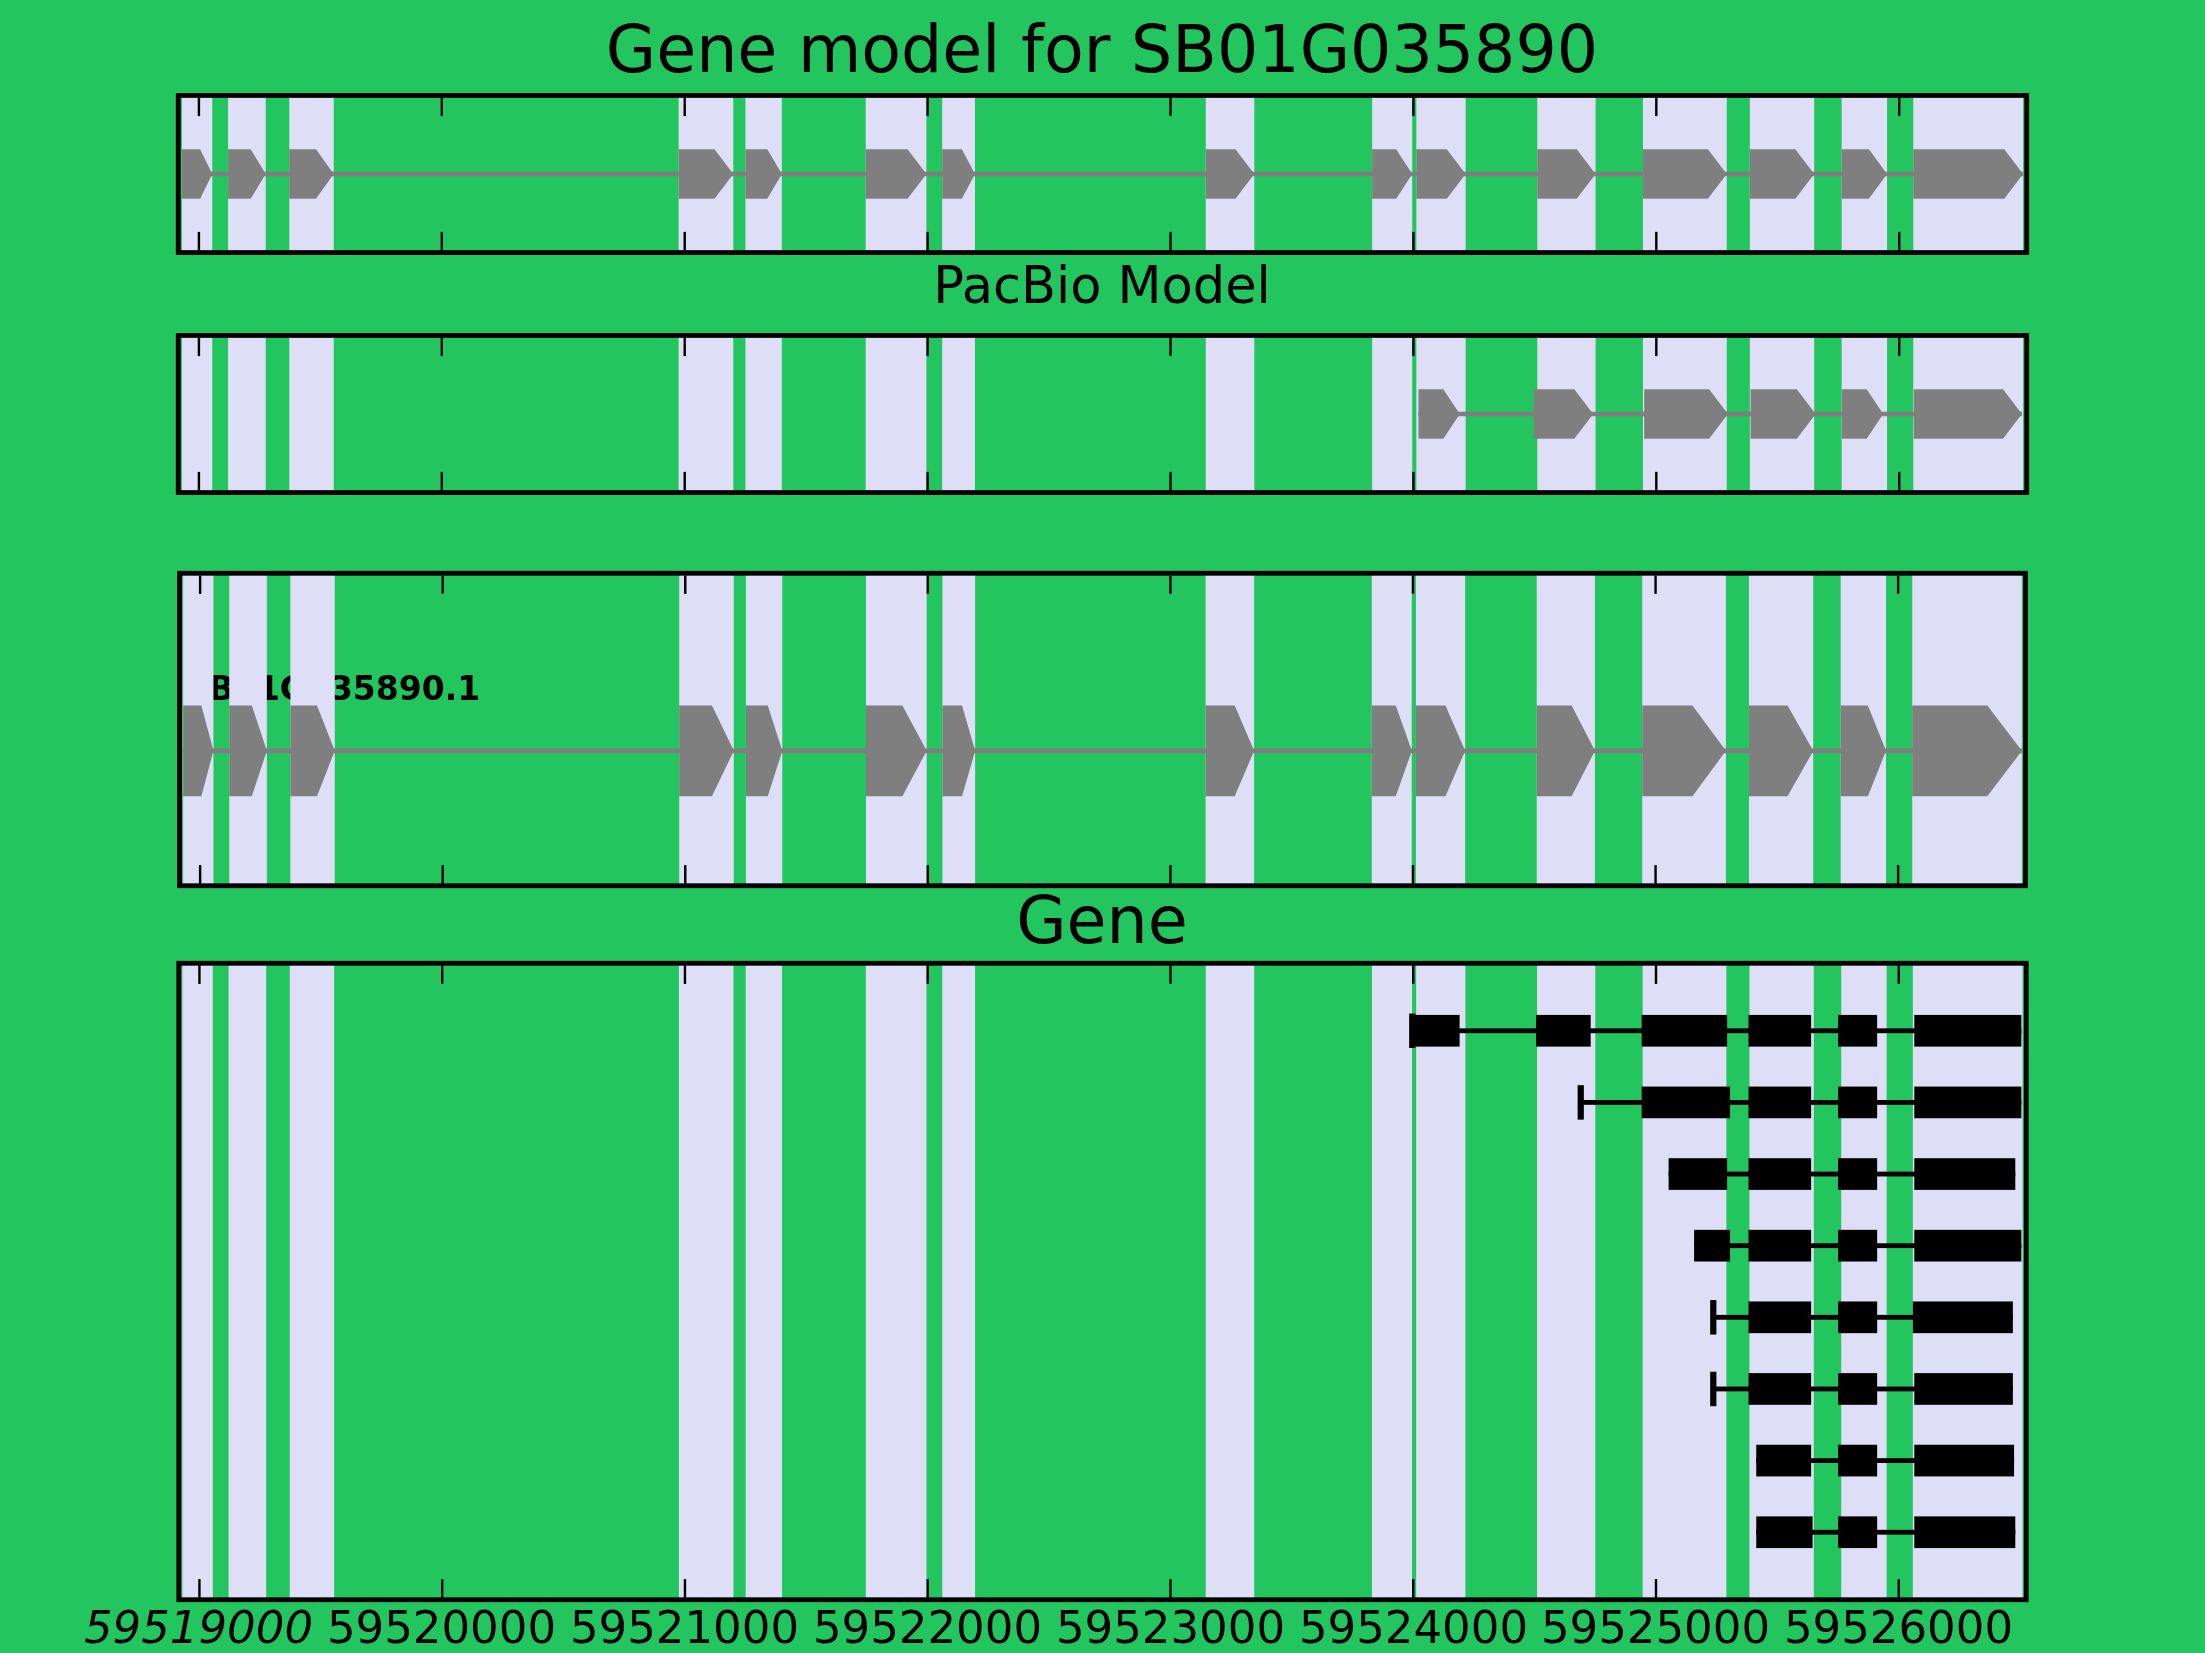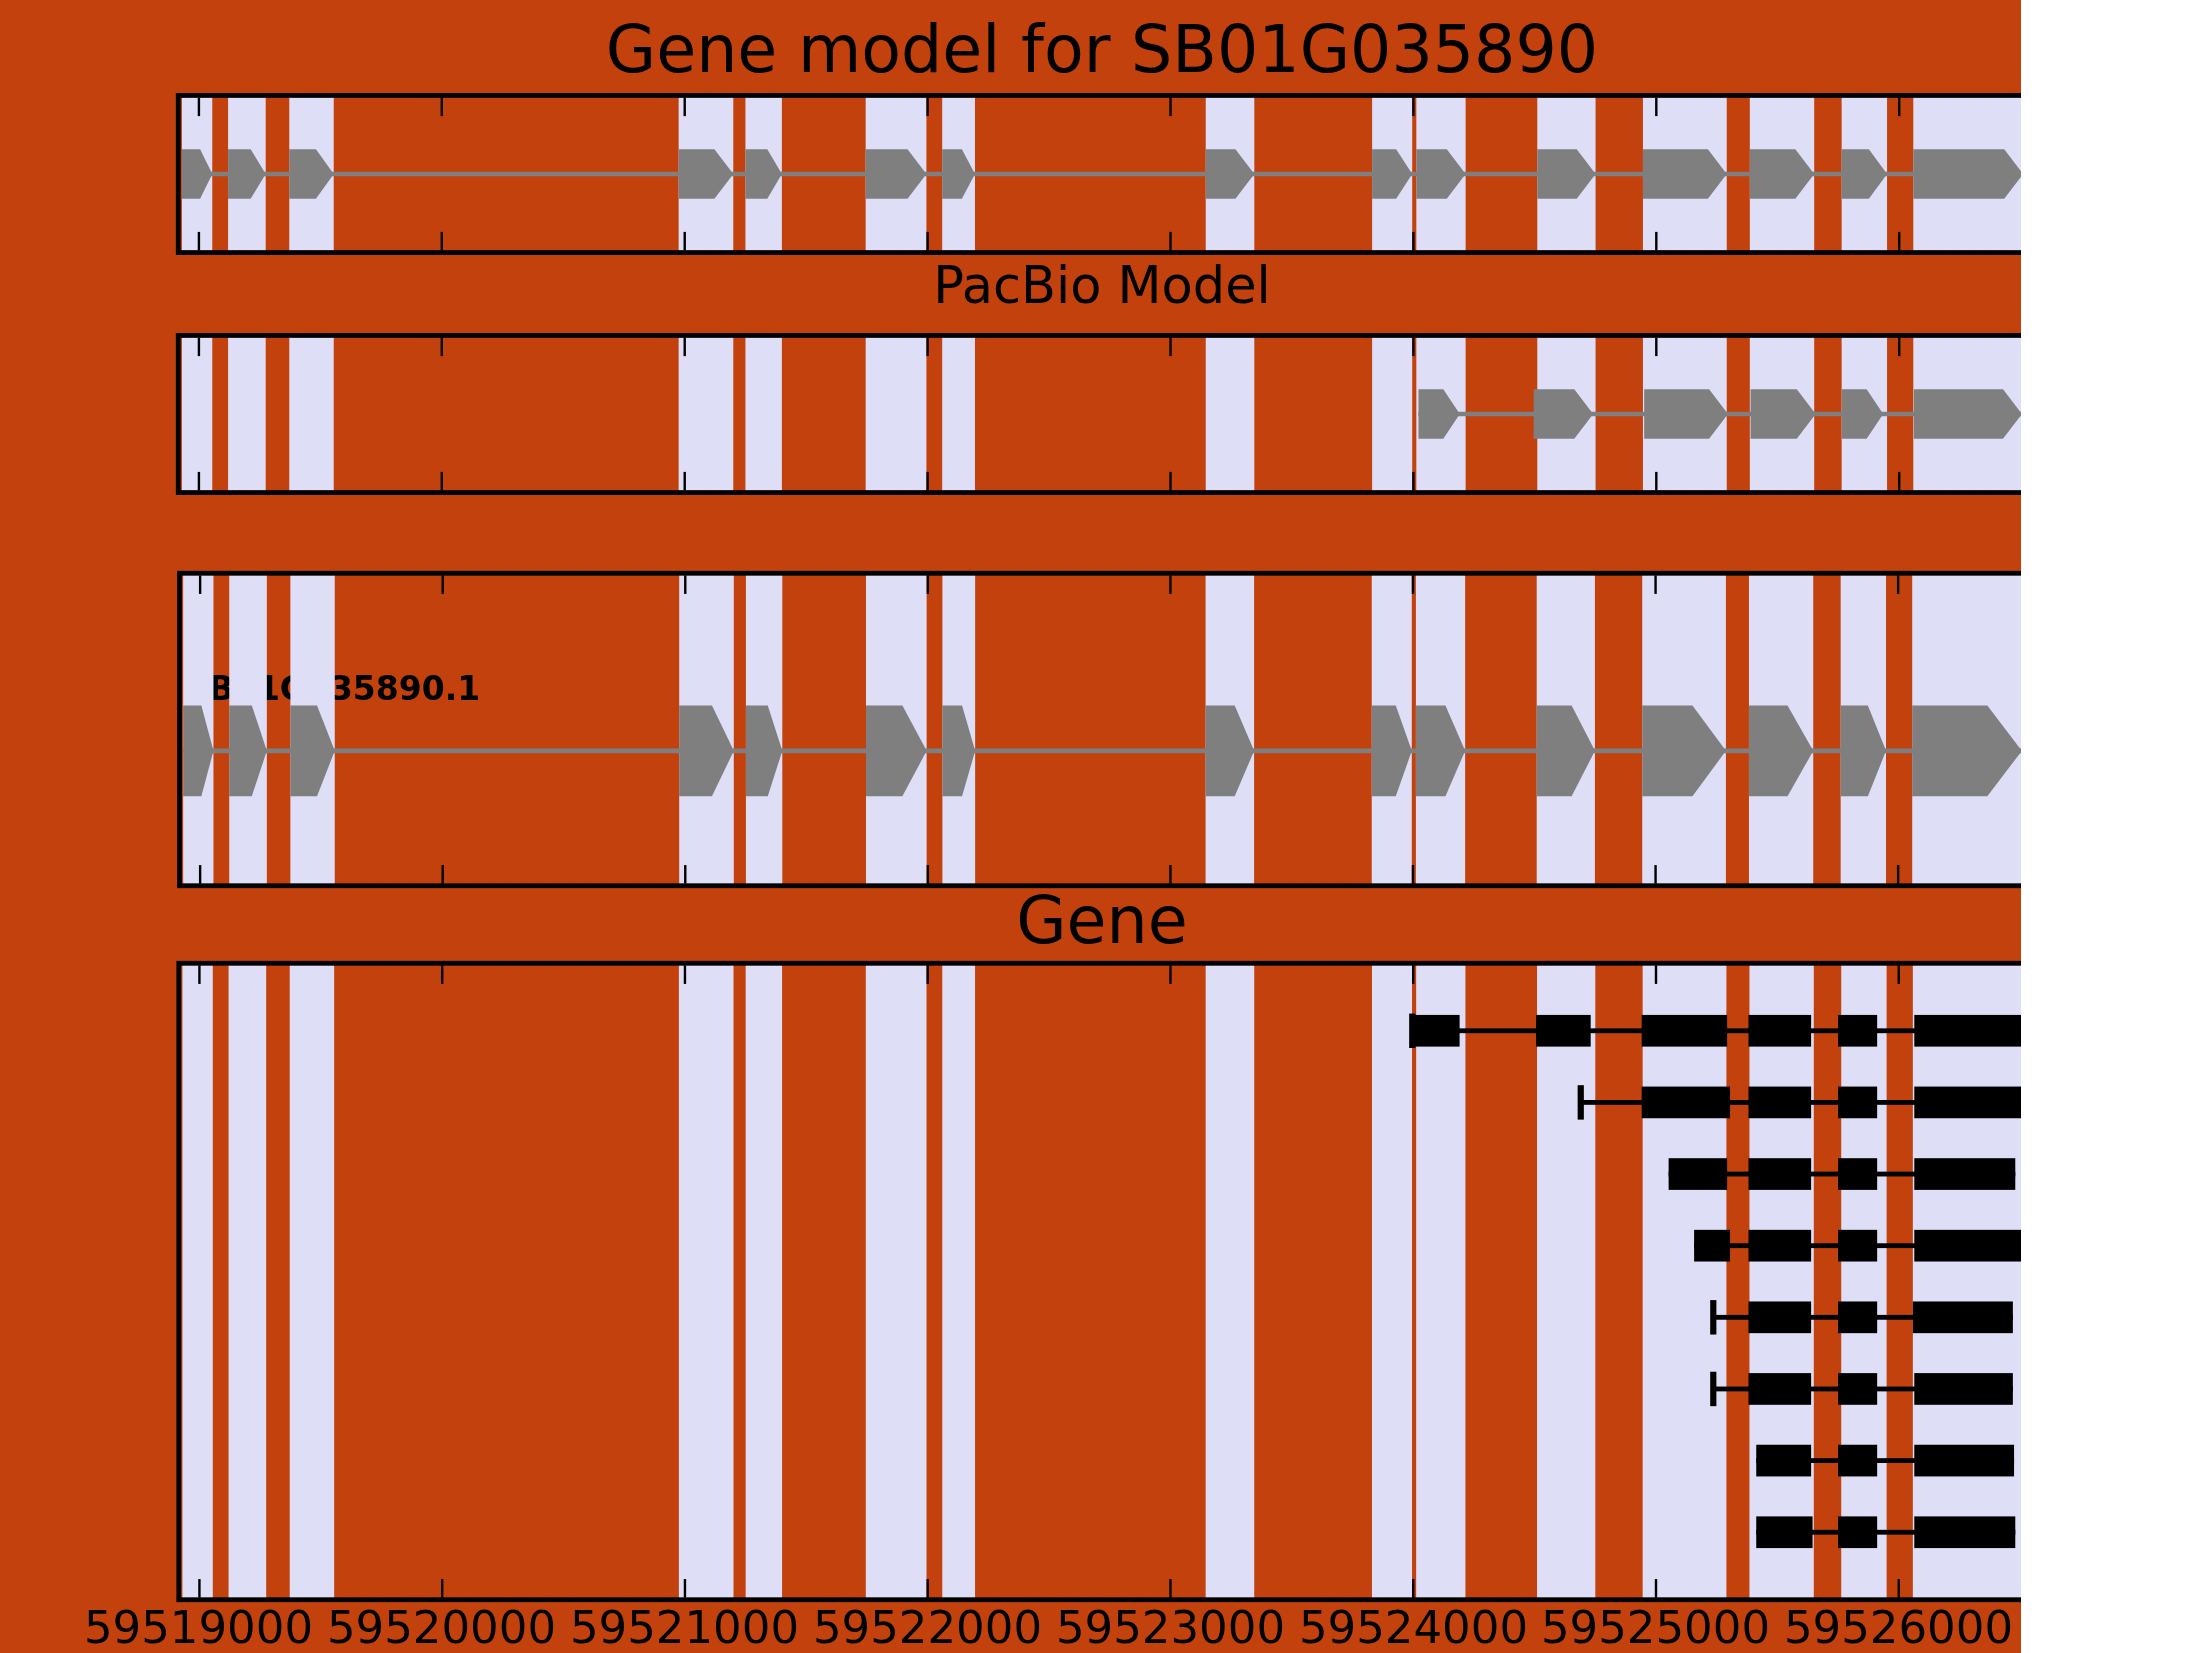--- a/index.html
+++ b/index.html
@@ -2,22 +2,22 @@
 <html style="font-size:11px"><head>
 <meta charset="utf-8">
 <style>
   html, body {
     margin: 0; padding: 0;
     background: #ffffff;
     font-family: "DejaVu Sans", sans-serif;
   }
   #figure {
     position: relative;
-    width: 2021px; height: 1654px;
-    background: #c2410c;
+    width: 2205px; height: 1654px;
+    background: #22c55e;
     overflow: hidden;
   }
   .panel-title {
     position: absolute;
     display: flex; align-items: center; justify-content: center;
     color: #000000;
     white-space: nowrap;
     line-height: 1;
   }
   #isoform-label {
@@ -258,21 +258,21 @@
         <rect x="2666.865965834428" y="2097" width="56.741392904073564" height="46" fill="#000000"></rect>
         <rect x="2777.529303547963" y="2097" width="144.84914586070954" height="46" fill="#000000"></rect>
         <rect x="2548.096714848883" y="2220.5" width="376.04388961892255" height="7" fill="#000000"></rect>
         <rect x="2548.096714848883" y="2201" width="81.7639947437583" height="46" fill="#000000"></rect>
         <rect x="2666.865965834428" y="2201" width="56.741392904073564" height="46" fill="#000000"></rect>
         <rect x="2777.529303547963" y="2201" width="146.6113009198425" height="46" fill="#000000"></rect>
         <rect x="258" y="1398" width="2682" height="924" fill="none" stroke="#000000" stroke-width="7"></rect>
       </svg>
     </div>
   <div id="x-axis">
-      <div class="x-tick-label" style="left: 26px; top: 1603px; width: 345px; font-size: 45px;">59519000</div>
+      <div class="x-tick-label" style="left: 26px; top: 1603px; width: 345px; font-size: 45px; font-style: italic;">59519000</div>
       <div class="x-tick-label" style="left: 269px; top: 1603px; width: 345px; font-size: 45px;">59520000</div>
       <div class="x-tick-label" style="left: 512px; top: 1603px; width: 345px; font-size: 45px; text-align: center;">59521000</div>
       <div class="x-tick-label" style="left: 755px; top: 1603px; width: 345px; font-size: 45px;">59522000</div>
       <div class="x-tick-label" style="left: 998px; top: 1603px; width: 345px; font-size: 45px;">59523000</div>
       <div class="x-tick-label" style="left: 1241px; top: 1603px; width: 345px; font-size: 45px;">59524000</div>
       <div class="x-tick-label" style="left: 1483px; top: 1603px; width: 345px; font-size: 45px;">59525000</div>
       <div class="x-tick-label" style="left: 1726px; top: 1603px; width: 345px; font-size: 45px;">59526000</div>
     </div>
 </div>
 

